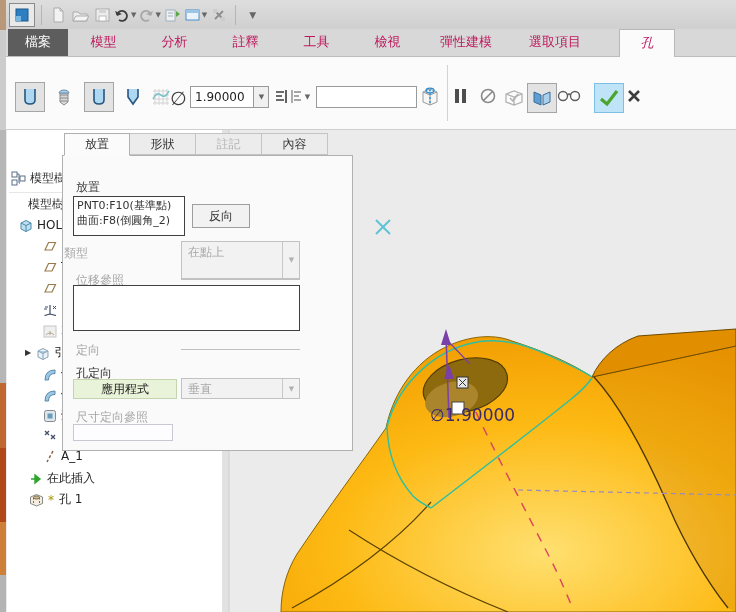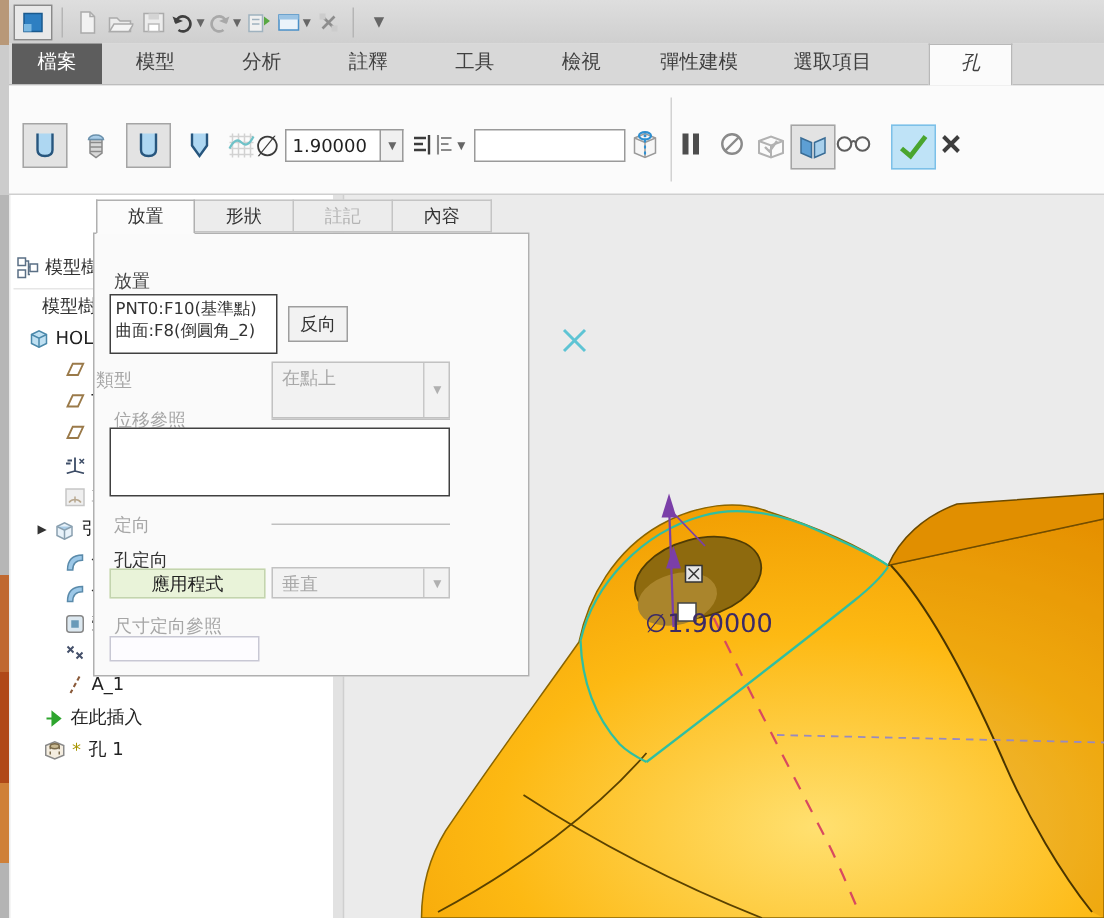--- a/index.html
+++ b/index.html
@@ -13,21 +13,21 @@
   .tb-btn { height:24px; min-width:20px; display:flex; align-items:center; justify-content:center;
     margin:0 1px; color:#9a9a9a; }
   .tb-btn.enabled { color:#444; }
   .tb-btn.framed { border:1px solid #8a8a8a; background:#e9e9e9; width:26px; height:24px; }
   .tb-sep { width:1px; height:20px; background:#b5b5b5; margin:0 5px; }
   .dd { font-size:7px; color:#666; margin-left:1px; }
 
   
   .tabrow { position:absolute; left:0; top:29px; width:736px; height:28px;
     background:#d8d8d8; border-bottom:1px solid #bdbdbd; display:flex; align-items:flex-end; padding-left:8px; }
-  .rtab { height:27px; line-height:26px; text-align:center; font-size:13px; color:#404040; }
+  .rtab { height:27px; line-height:26px; text-align:center; font-size:13px; color:#be185d; }
   .rtab.dark { background:#5d5d5d; color:#fff; }
   .rtab.active { background:#fbfbfb; border:1px solid #b8b8b8; border-bottom:none; font-style:italic; height:28px; margin-bottom:-1px; }
 
   
   .ribbon { position:absolute; left:0; top:57px; width:736px; height:73px;
     background:#fbfbfb; border-bottom:1px solid #cfcfcf; }
   .rb-abs { position:absolute; display:flex; align-items:center; justify-content:center; }
   .tool-toggle { width:30px; height:30px; border:1px solid transparent; }
   .tool-toggle.pressed { background:#e3e3e3; border-color:#a5a5a5; }
   .tool-toggle.ok-pressed { background:#bfe3f7; border-color:#7cc0e8; }
@@ -441,21 +441,21 @@
       <div class="ptab disabled">註記</div>
       <div class="ptab">內容</div>
     </div>
     <div class="pbody">
       <div class="plabel" style="left:13px;top:23px">放置</div>
 
       <div class="listbox" style="left:10px;top:40px;width:112px;height:40px">
         <div>PNT0:F10(基準點)</div>
         <div>曲面:F8(倒圓角_2)</div>
       </div>
-      <div class="pbtn" style="left:129px;top:48px;width:40px;height:24px">反向</div>
+      <div class="pbtn" style="left:129px;top:48px;width:58px;height:24px">反向</div>
 
       <div class="plabel dim2" style="left:1px;top:89px">類型</div>
       <div class="pcombo" style="left:118px;top:85px;width:119px">
         <span class="val">在點上</span>
         <span class="arr">
             <span class="dd" style="color:#b0b0b0">▼</span>
           </span>
       </div>
 
       <div class="plabel dim2" style="left:13px;top:116px">位移參照</div>

